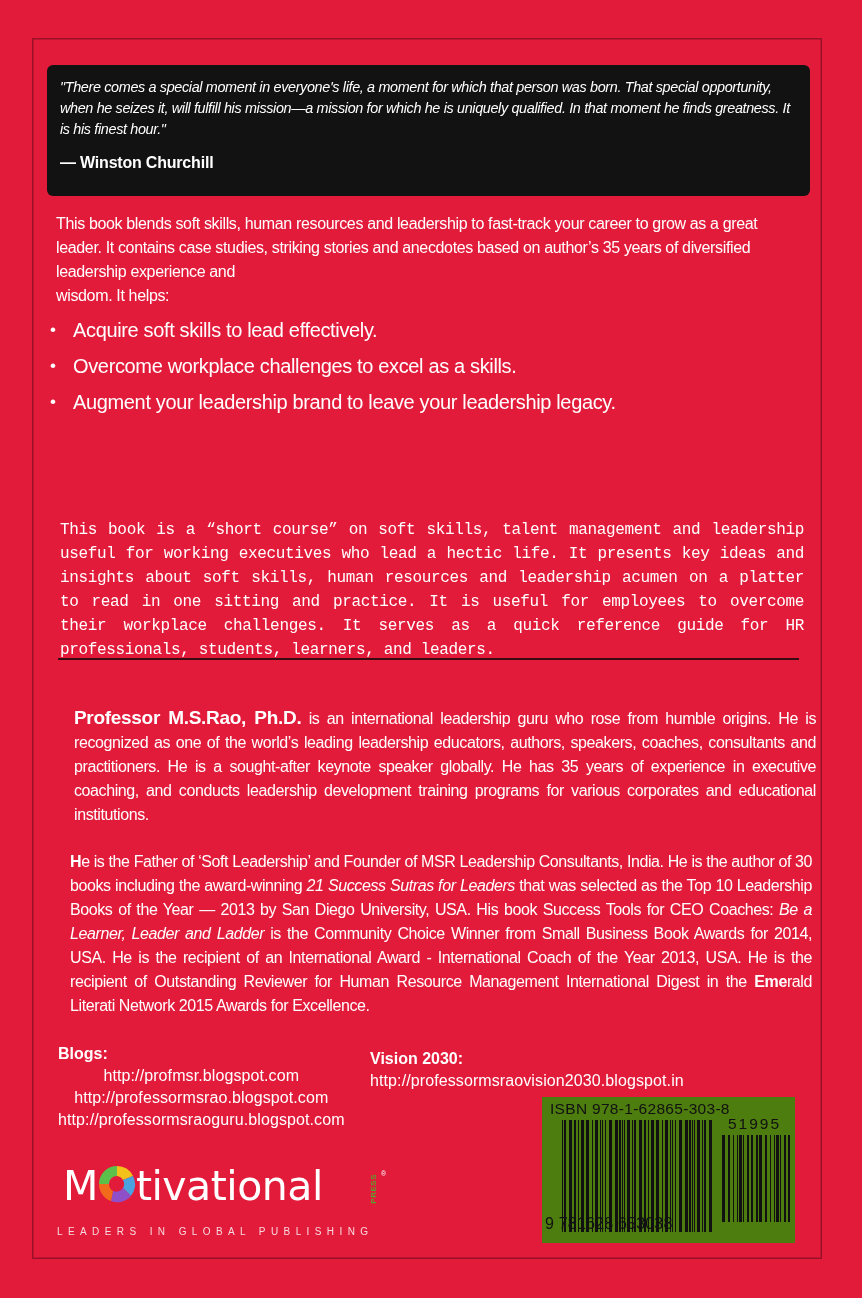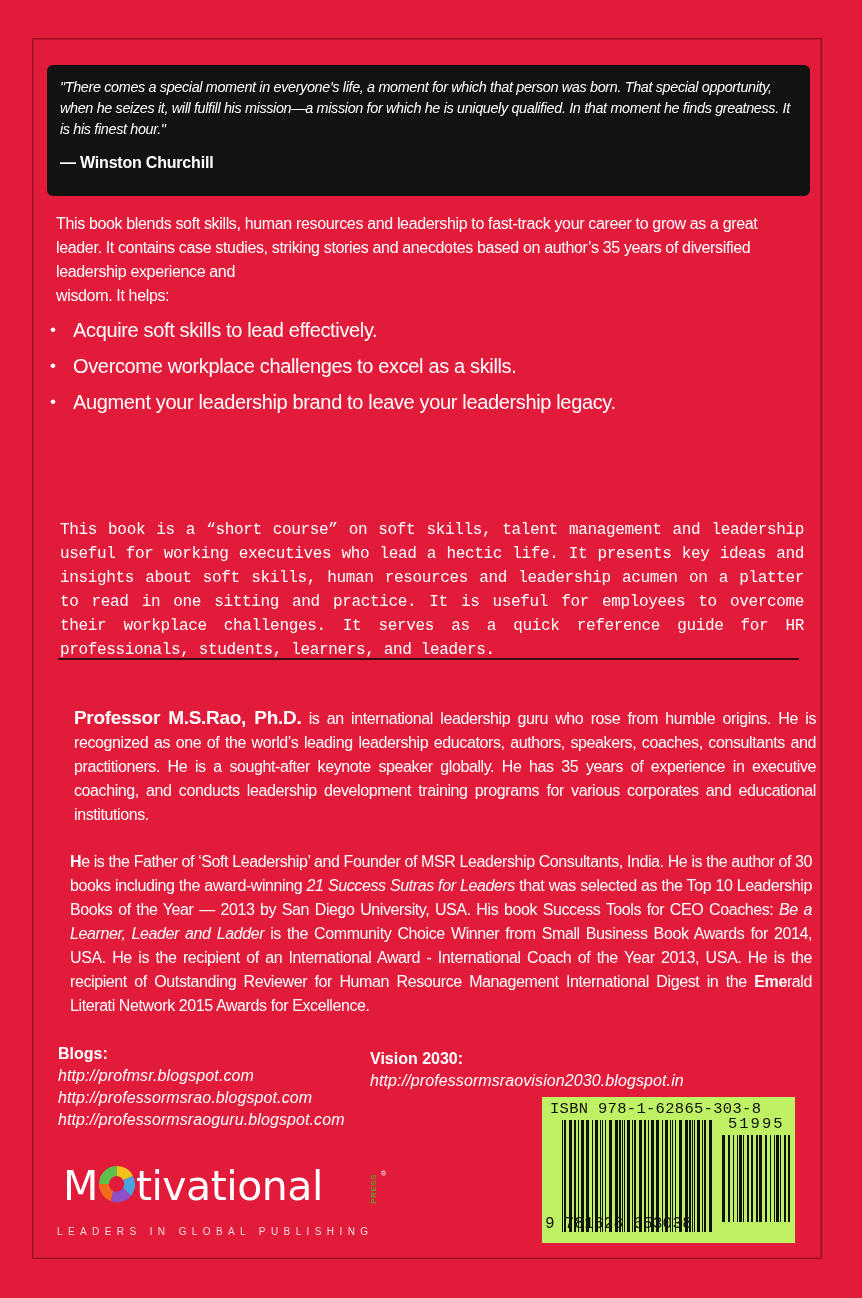--- a/index.html
+++ b/index.html
@@ -31,26 +31,26 @@
   .bullets li.b2 { margin-bottom:12px; line-height:35px; }
   .summary { position:absolute; left:56px; top:514px; width:744px; margin:4px; text-align:justify;font-family:Liberation Mono, monospace; }
   .divider { position:absolute; left:58px; top:658px; width:741px; height:2px; background:#3a0a12; }
   .bio1 { position:absolute; left:58px; top:690px; width:742px; margin:16px; text-align:justify; letter-spacing:-0.4px; }
   .bio1 .name { font-weight:bold; font-size:19px; letter-spacing:-0.3px; }
   .bio2 { position:absolute; left:58px; top:838px; width:742px; margin:12px; text-align:justify; letter-spacing:-0.4px; }
   .bio2 i { font-style:italic; }
   .bold-frag { font-weight:bold; }
   .links-block { position:absolute; font-size:16px; line-height:22px; }
   .links-block .hdr { font-weight:bold; font-size:16px; }
-  .links-block .url { font-style:italic; display:block; letter-spacing:0.1px; }
+  .links-block .url { display:block; letter-spacing:0.1px;text-align:center; }
   .blogs { left:58px; top:1043px; }
   .vision { left:370px; top:1048px; }
   .barcode-box {
-    position:absolute; left:542px; top:1097px; width:253px; height:146px; background:#bef264; color:#111;
-    font-family:Liberation Mono, monospace;
+    position:absolute; left:542px; top:1097px; width:253px; height:146px; background:#4d7c0f; color:#111;
+    font-family:Liberation Sans, sans-serif;
   }
   .isbn-text { position:absolute; left:8px; top:3px; font-size:15.5px; letter-spacing:0.3px; }
   .price-text { position:absolute; left:186px; top:18px; font-size:15.5px; letter-spacing:2px; }
   .ean-text { position:absolute; left:3px; top:118px; font-size:16px; letter-spacing:0.2px; }
   .barcode-svg { position:absolute; left:0; top:0; }
   .logo { position:absolute; left:55px; top:1170px; width:340px; height:60px; }
   .logo-word { position:absolute; left:8px; top:-8px; font-size:41px; letter-spacing:-0.5px; font-family:"DejaVu Sans", sans-serif; font-weight:normal; }
   .logo-tag { position:absolute; left:2px; top:56px; font-size:10px; letter-spacing:5.4px; color:#f6d9de; }
   .logo-press { position:absolute; left:314px; top:4px; font-size:8px; font-weight:bold; color:#5aa02c; writing-mode:vertical-rl; transform:rotate(180deg); letter-spacing:0.5px; }
   .logo-reg { position:absolute; left:326px; top:0; font-size:7px; }

